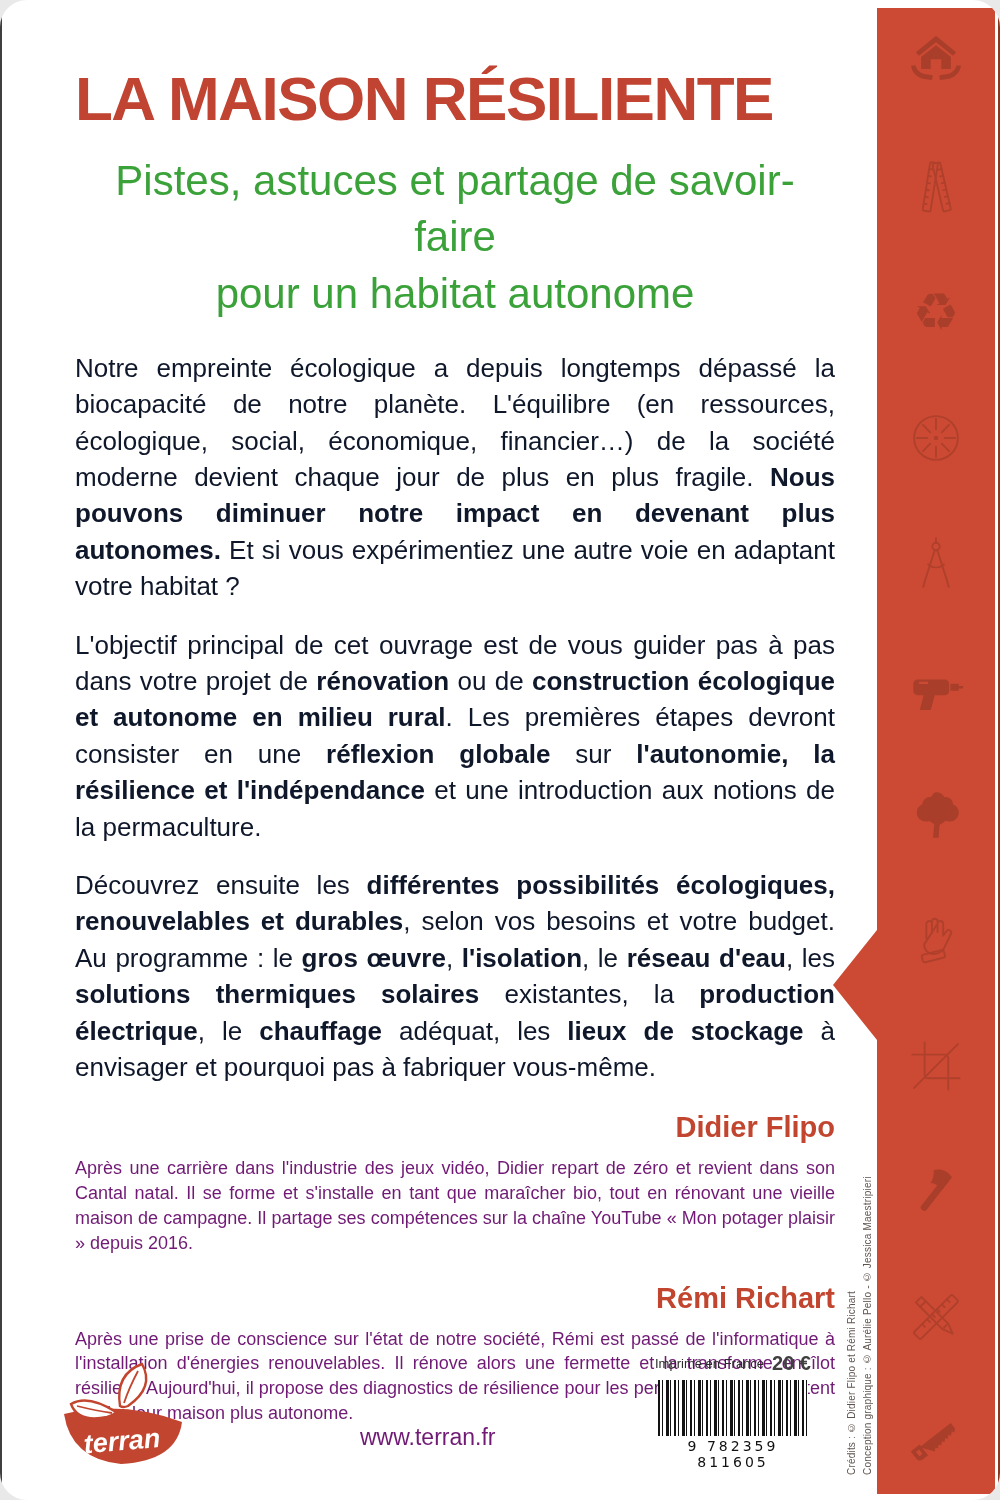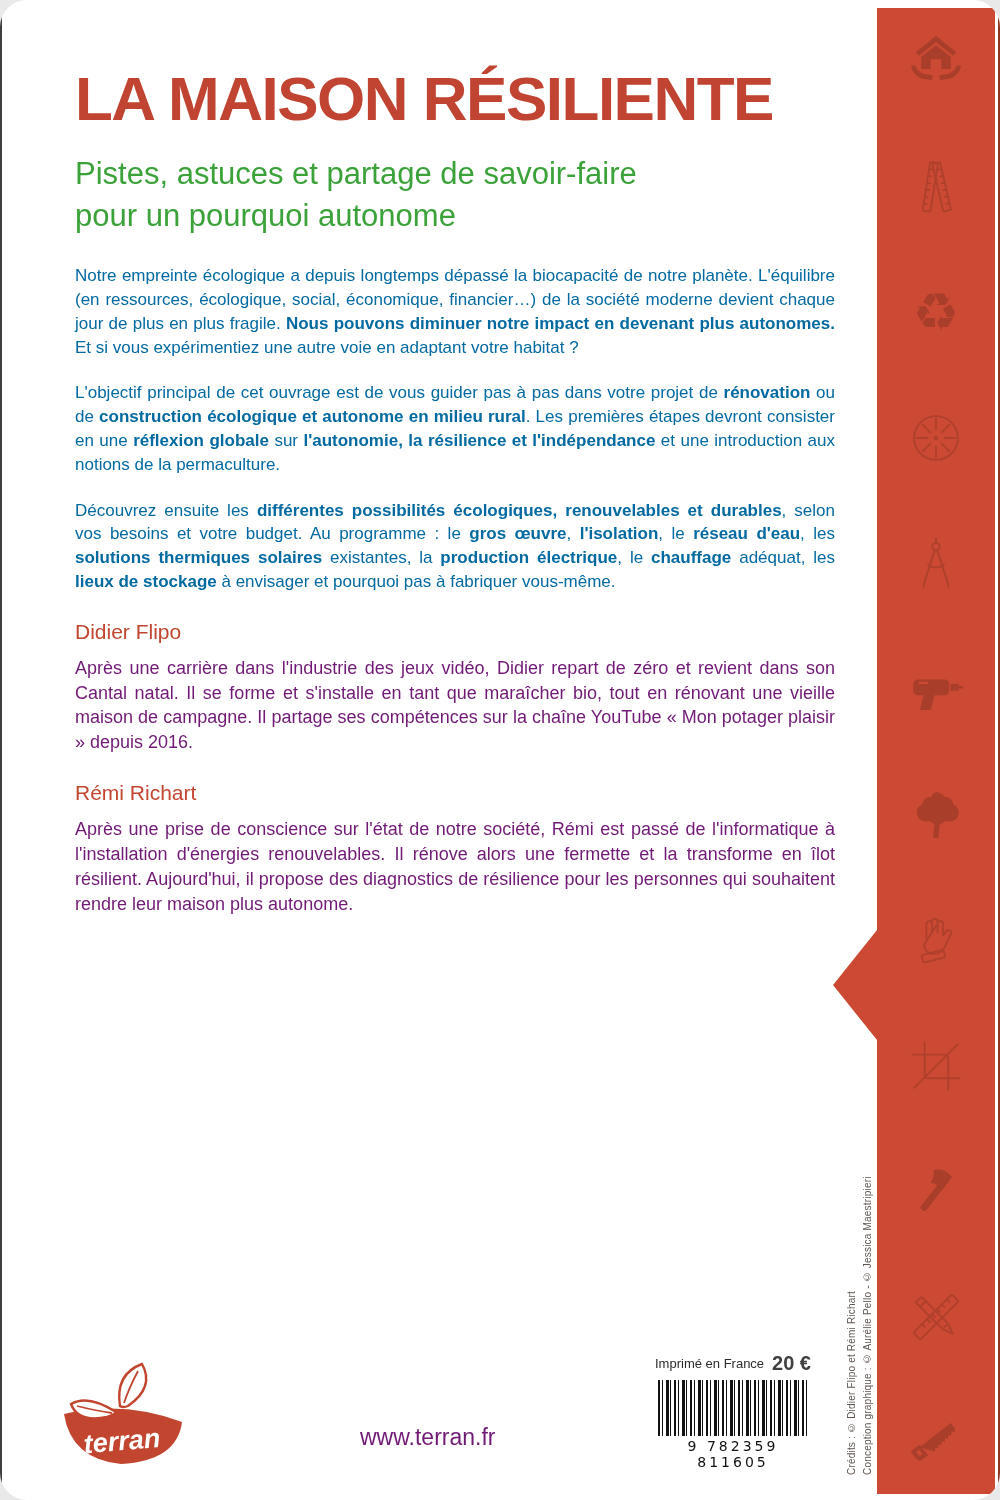--- a/index.html
+++ b/index.html
@@ -9,25 +9,25 @@
   }
   .edge-left{position:absolute;left:0;top:0;width:2px;height:100%;background:#3f3f3f;}
   .edge-right{position:absolute;right:0;top:0;width:2px;height:100%;background:#8e3220;}
 
   
   .content{position:absolute;left:75px;top:66px;width:760px;}
   h1.title{
     margin:0;font-size:62px;font-weight:700;letter-spacing:-1.5px;
     color:#c04431;white-space:nowrap;line-height:1.05;
   }
-  .subtitle{margin-top:22px;font-size:31px;line-height:1.34;color:#3ba23a;font-weight:500;}
-  p.body{font-size:17px;line-height:1.4;text-align:justify;color:#0369a1;margin:8px 0 22px;}
+  .subtitle{margin-top:22px;font-size:42px;line-height:1.34;color:#3ba23a;font-weight:500;text-align:center;}
+  p.body{font-size:26px;line-height:1.4;text-align:justify;color:#0f172a;margin:8px 0 22px;}
   p.body.first{margin-top:28px;}
   p.body b{font-weight:700;}
-  h2.author{font-size:21px;font-weight:400;color:#c2452f;text-align:left;margin:26px 0 12px;}
+  h2.author{font-size:29px;font-weight:700;color:#c2452f;text-align:right;margin:26px 0 12px;}
   p.bio{font-size:18px;line-height:1.38;text-align:justify;color:#701a75;margin:0 0 4px;}
 
   
   .sidebar{
     position:absolute;left:877px;top:8px;width:118px;height:1486px;background:#cc4a33;
     display:flex;flex-direction:column;align-items:center;justify-content:space-between;
     padding:24px 0 22px;box-sizing:border-box;
   }
   .icon{color:#a93e2b;width:58px;height:58px;display:flex;align-items:center;justify-content:center;}
   .icon svg{display:block;}
@@ -66,21 +66,21 @@
 </head>
 <body>
 
 <div class="page">
   <div class="edge-left"></div>
 
   <main class="content">
     <h1 class="title">LA MAISON RÉSILIENTE</h1>
     <div class="subtitle">
       <div>Pistes, astuces et partage de savoir-faire</div>
-      <div>pour un pourquoi autonome</div>
+      <div>pour un habitat autonome</div>
     </div>
 
     <p class="body first"><span>Notre empreinte écologique a depuis longtemps dépassé la biocapacité de notre planète. L'équilibre (en ressources, écologique, social, économique, financier…) de la société moderne devient chaque jour de plus en plus fragile. </span><b>Nous pouvons diminuer notre impact en devenant plus autonomes.</b><span> Et si vous expérimentiez une autre voie en adaptant votre habitat ?</span></p>
     <p class="body"><span>L'objectif principal de cet ouvrage est de vous guider pas à pas dans votre projet de </span><b>rénovation</b><span> ou de </span><b>construction écologique et autonome en milieu rural</b><span>. Les premières étapes devront consister en une </span><b>réflexion globale</b><span> sur </span><b>l'autonomie, la résilience et l'indépendance</b><span> et une introduction aux notions de la permaculture.</span></p>
     <p class="body"><span>Découvrez ensuite les </span><b>différentes possibilités écologiques, renouvelables et durables</b><span>, selon vos besoins et votre budget. Au programme : le </span><b>gros œuvre</b><span>, </span><b>l'isolation</b><span>, le </span><b>réseau d'eau</b><span>, les </span><b>solutions thermiques solaires</b><span> existantes, la </span><b>production électrique</b><span>, le </span><b>chauffage</b><span> adéquat, les </span><b>lieux de stockage</b><span> à envisager et pourquoi pas à fabriquer vous-même.</span></p>
 
     <h2 class="author">Didier Flipo</h2>
     <p class="bio">Après une carrière dans l'industrie des jeux vidéo, Didier repart de zéro et revient dans son Cantal natal. Il se forme et s'installe en tant que maraîcher bio, tout en rénovant une vieille maison de campagne. Il partage ses compétences sur la chaîne YouTube « Mon potager plaisir » depuis 2016.</p>
 
     <h2 class="author">Rémi Richart</h2>

